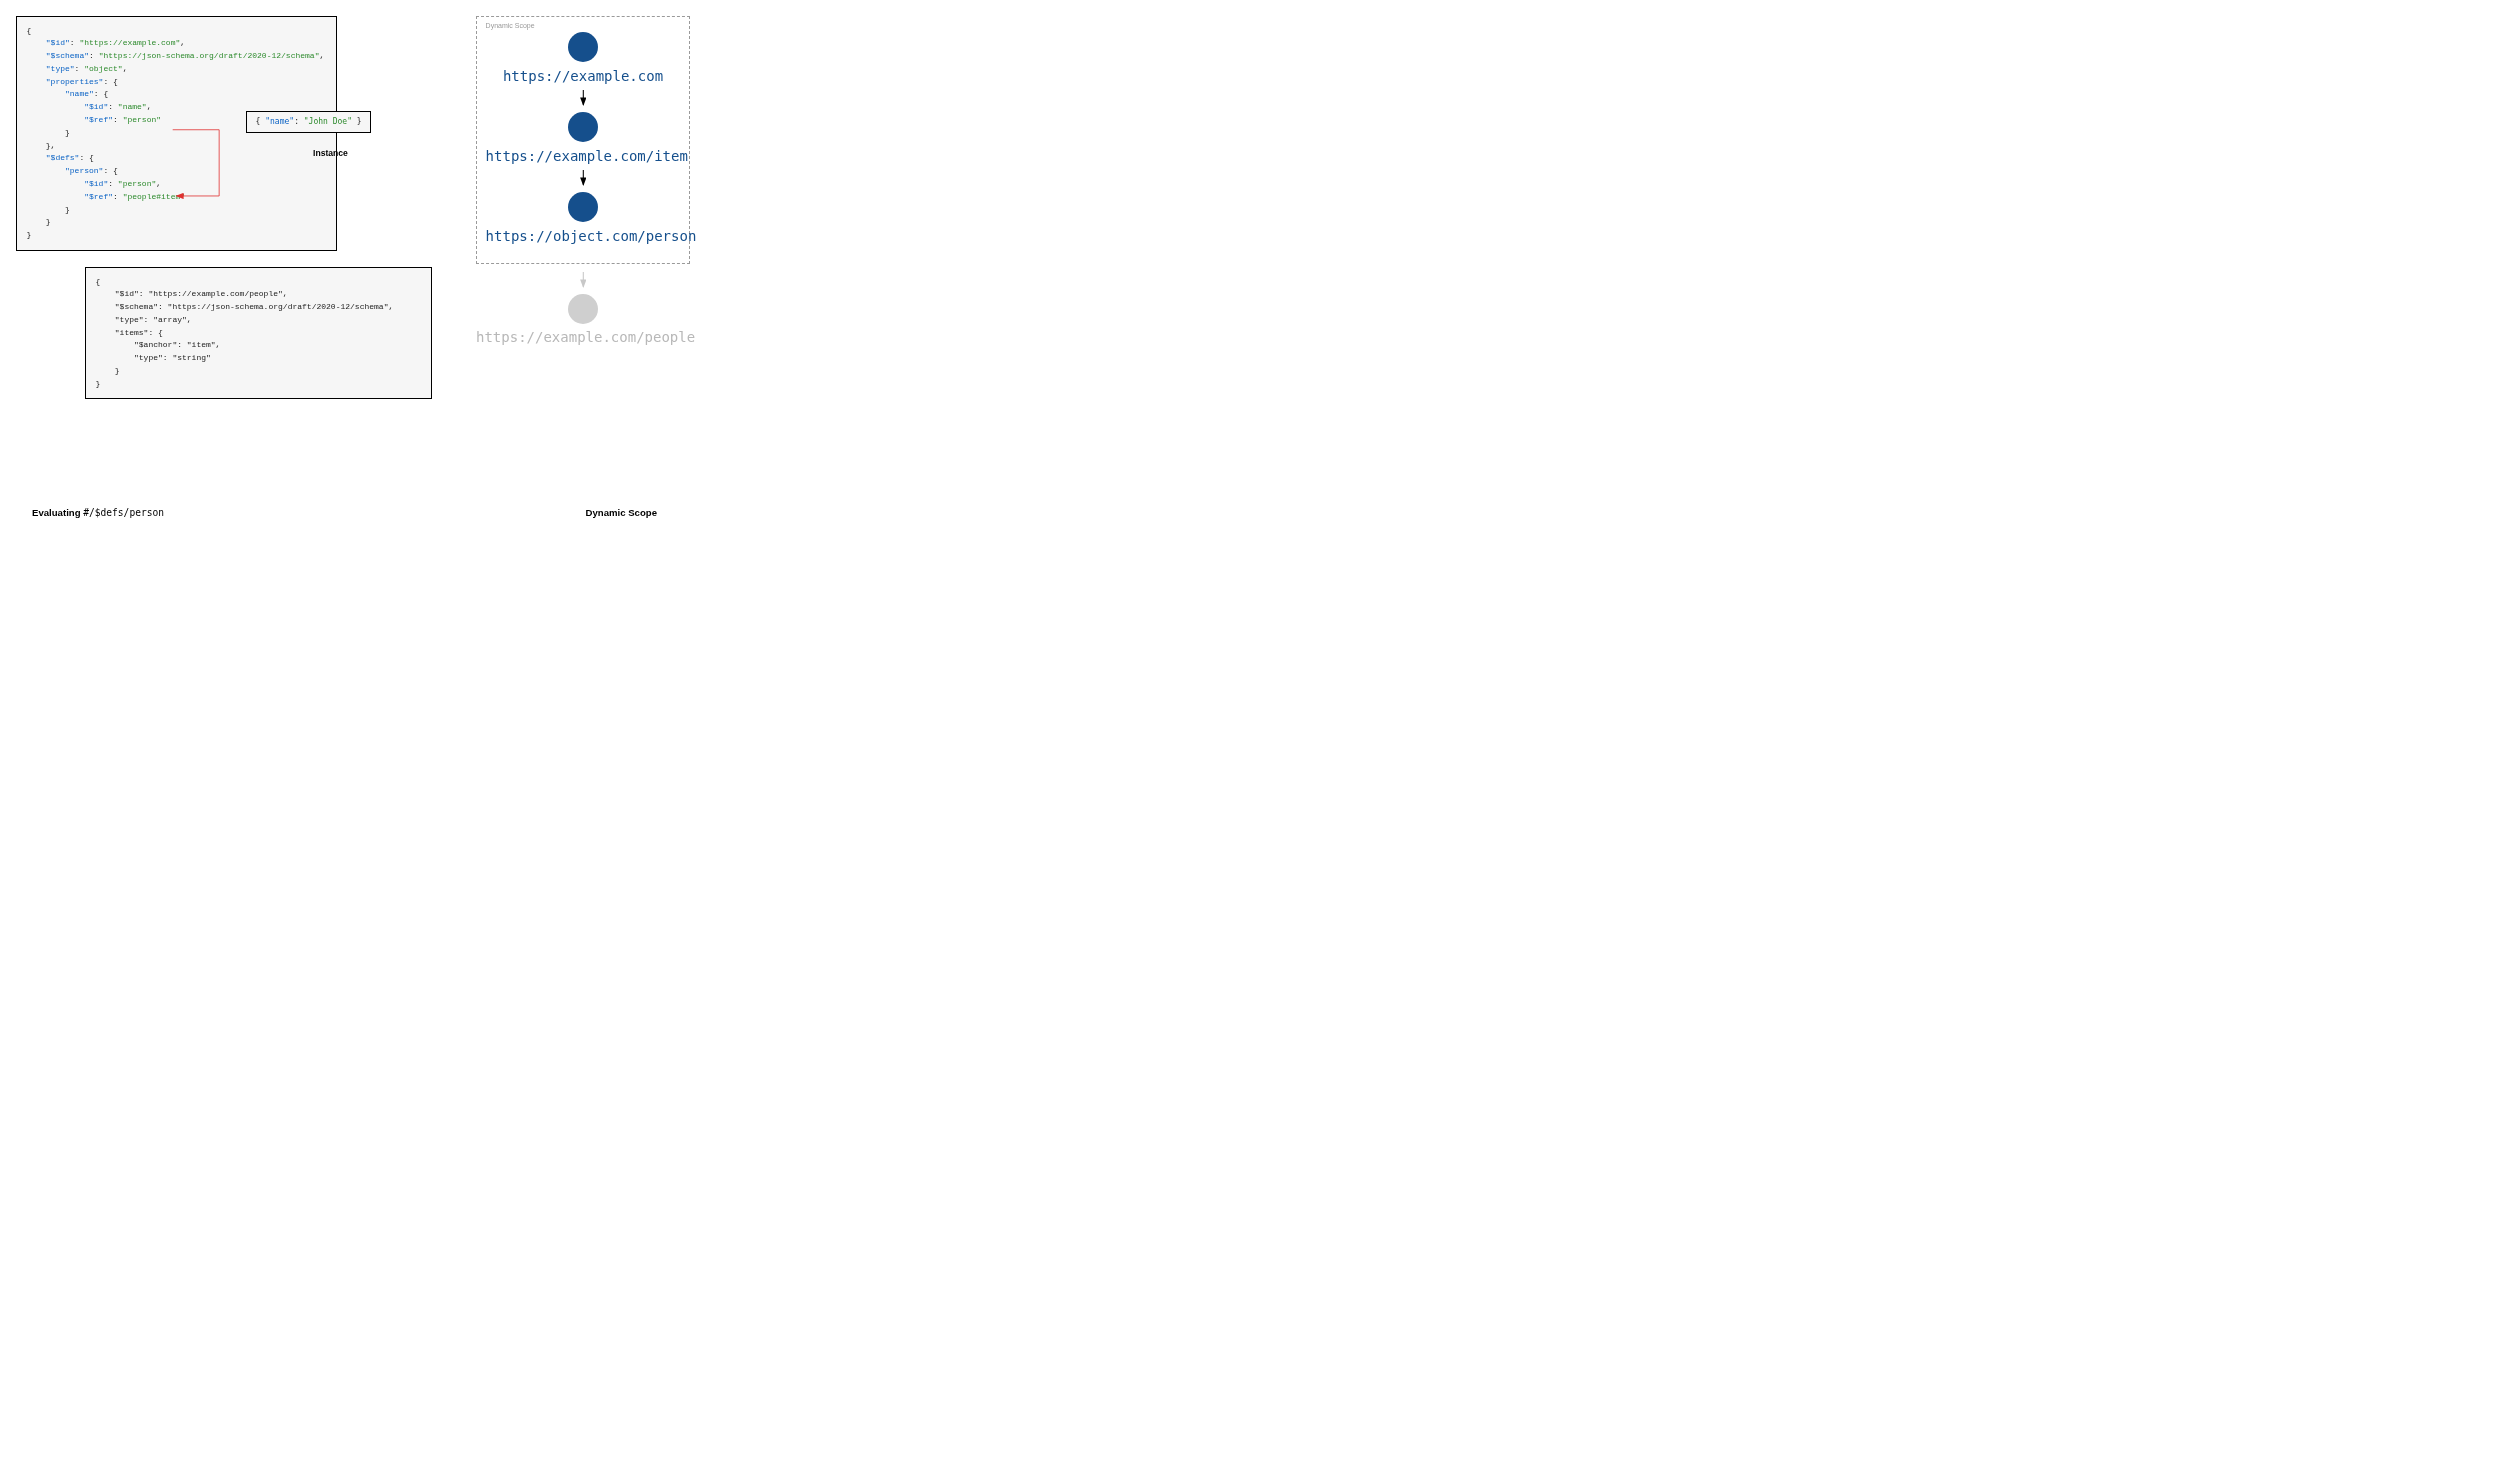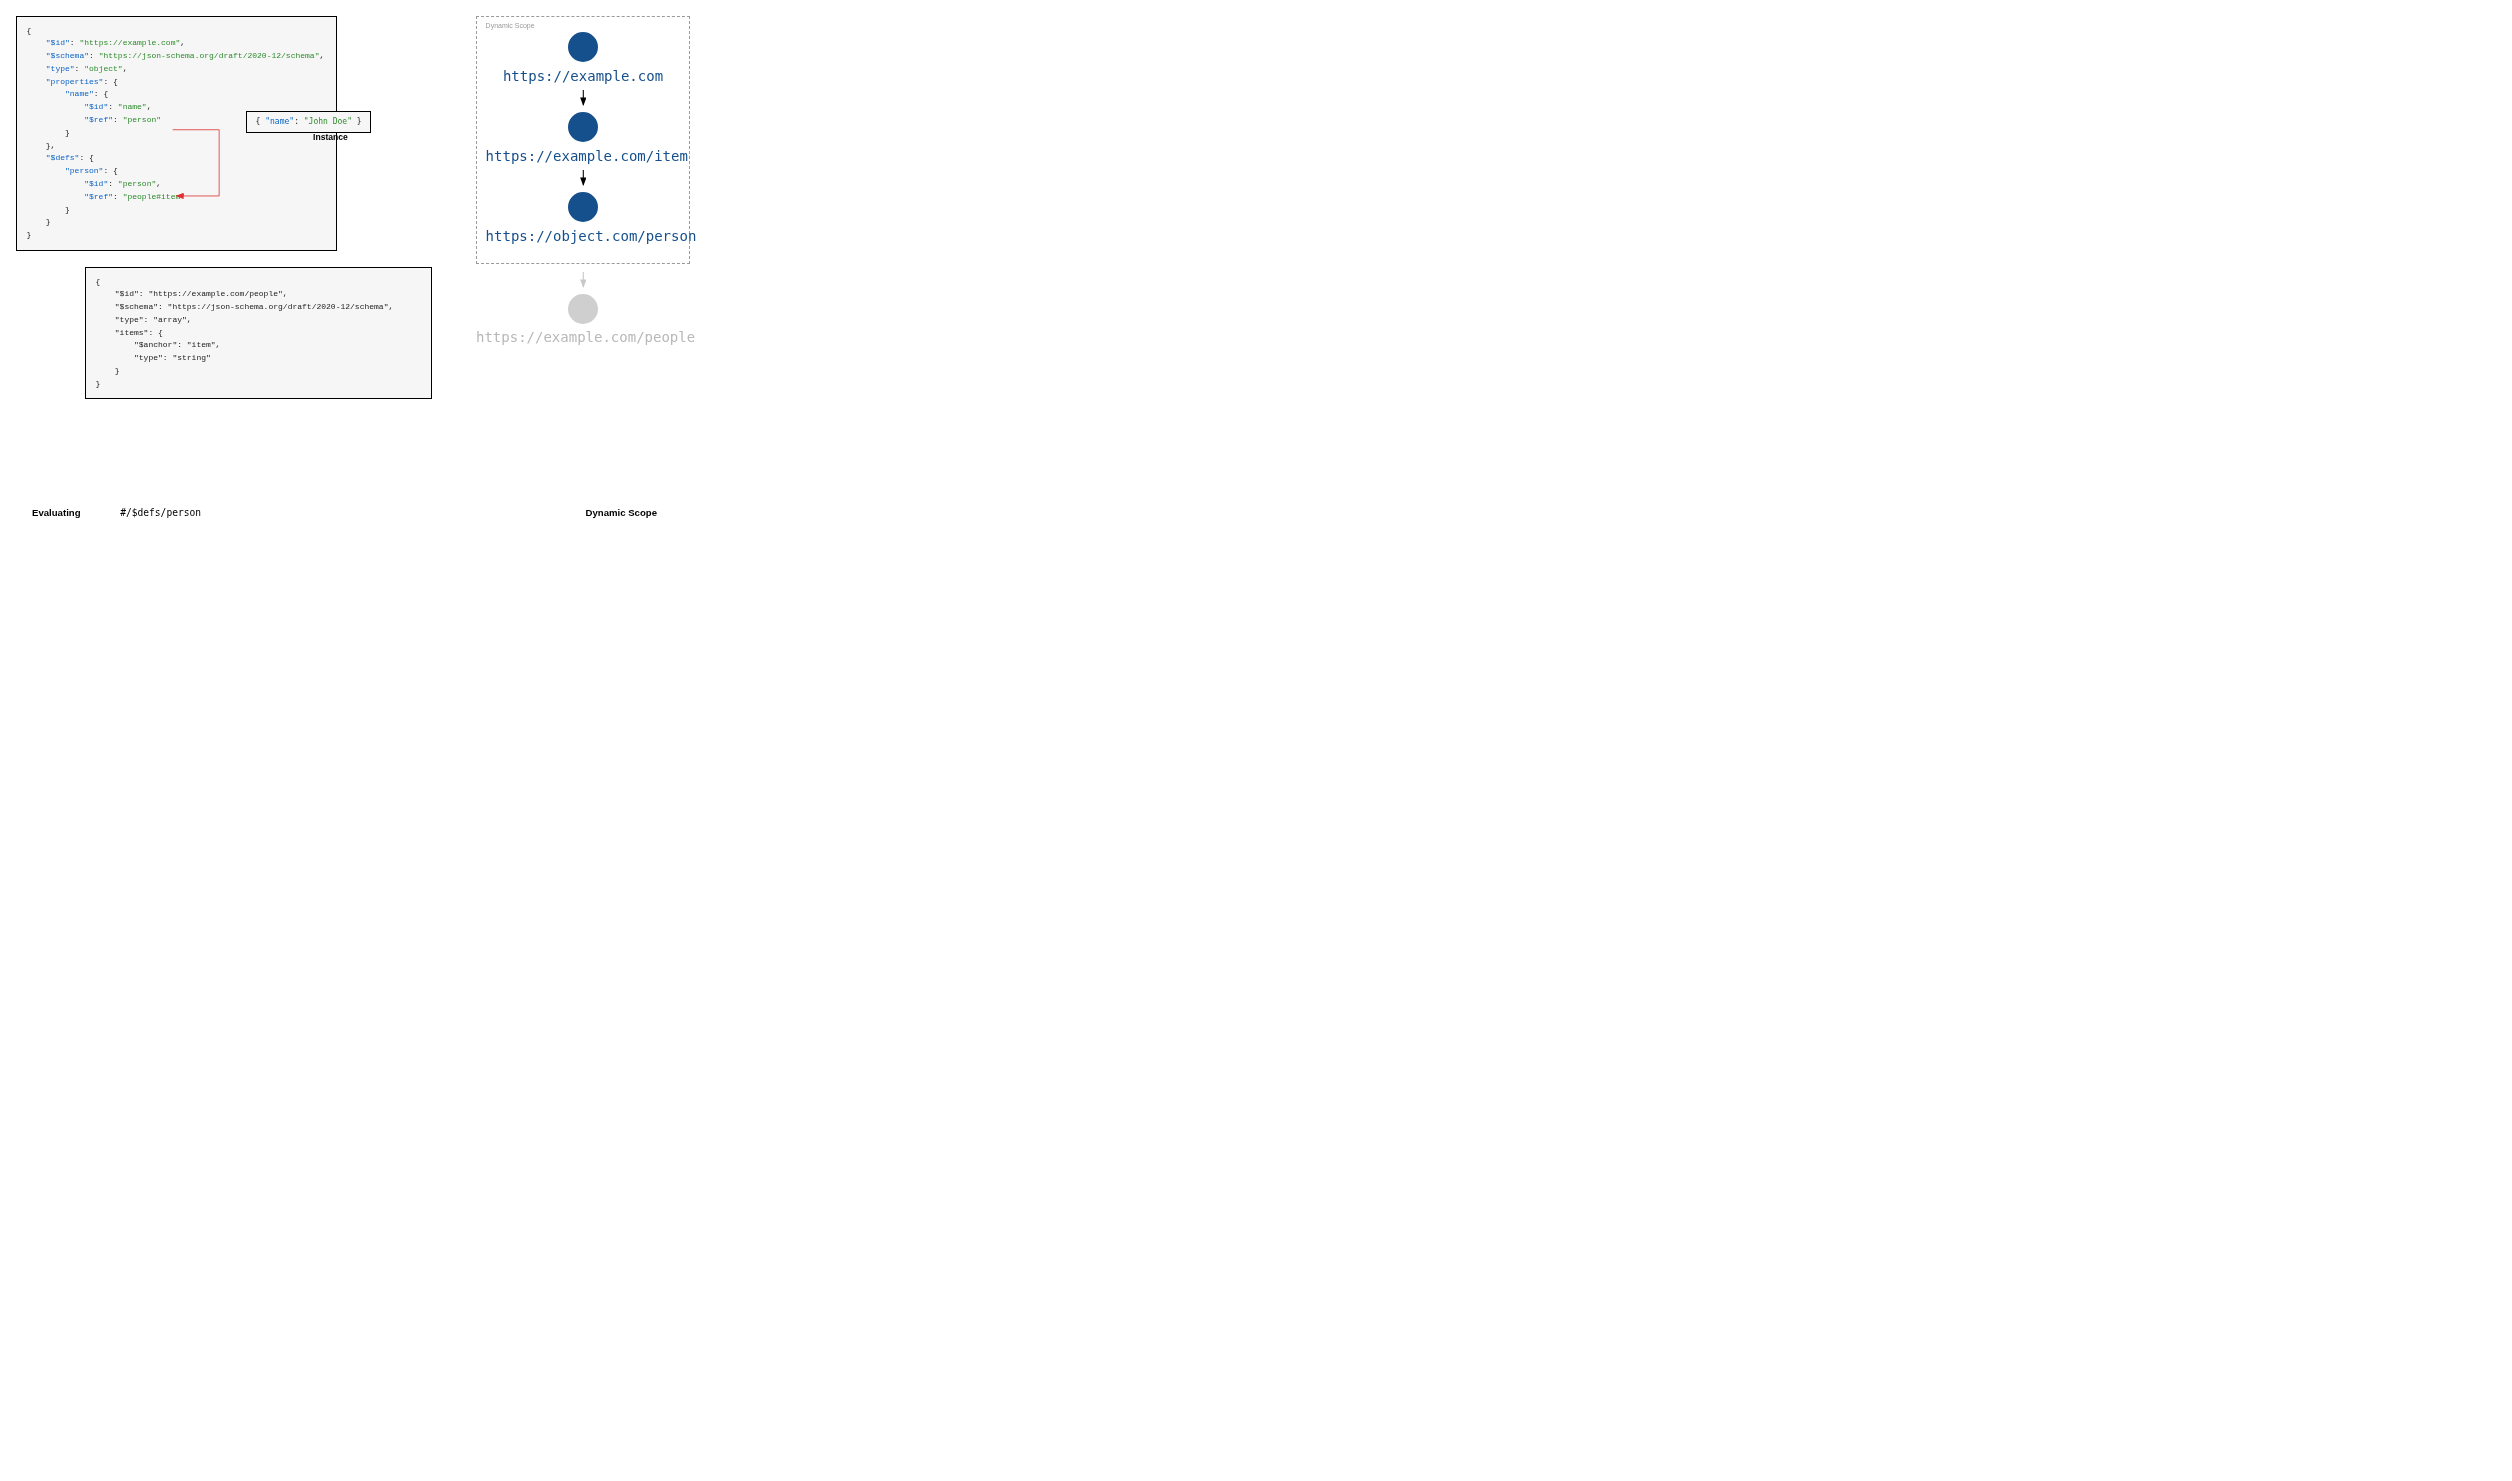--- a/index.html
+++ b/index.html
@@ -37,21 +37,21 @@
     padding: 5.3px 8.6px;
     background: #f6f6f6;
     border: 0.8px solid #000;
     font-family: monospace;
     font-size: 8px;
     z-index: 3;
     white-space: pre;
   }
   .instance-label {
     position: absolute;
-    top: 116px;
+    top: 132px;
     left: 297px;
     font-weight: 700;
     font-size: 8.6px;
     z-index: 3;
   }
   .people-schema {
     position: absolute;
     top: 251px;
     left: 69px;
     width: 347px;
@@ -74,21 +74,21 @@
     margin-top: 155px;
     display: flex;
     justify-content: space-between;
     width: 641px;
   }
   .caption-left {
     font-size: 9.6px;
     padding-left: 16px;
   }
   .caption-left .bold { font-weight: 700; }
-  .caption-left .mono { font-family: monospace; margin-left: 37px; }
+  .caption-left .mono { font-family: monospace; }
   .caption-right { font-weight: 700; font-size: 9.6px; }
 
   
   .scope-box {
     border: 0.8px dashed #9a9a9a;
     padding: 5.3px 8.6px 13px;
     position: relative;
     text-align: center;
   }
   .scope-title {

